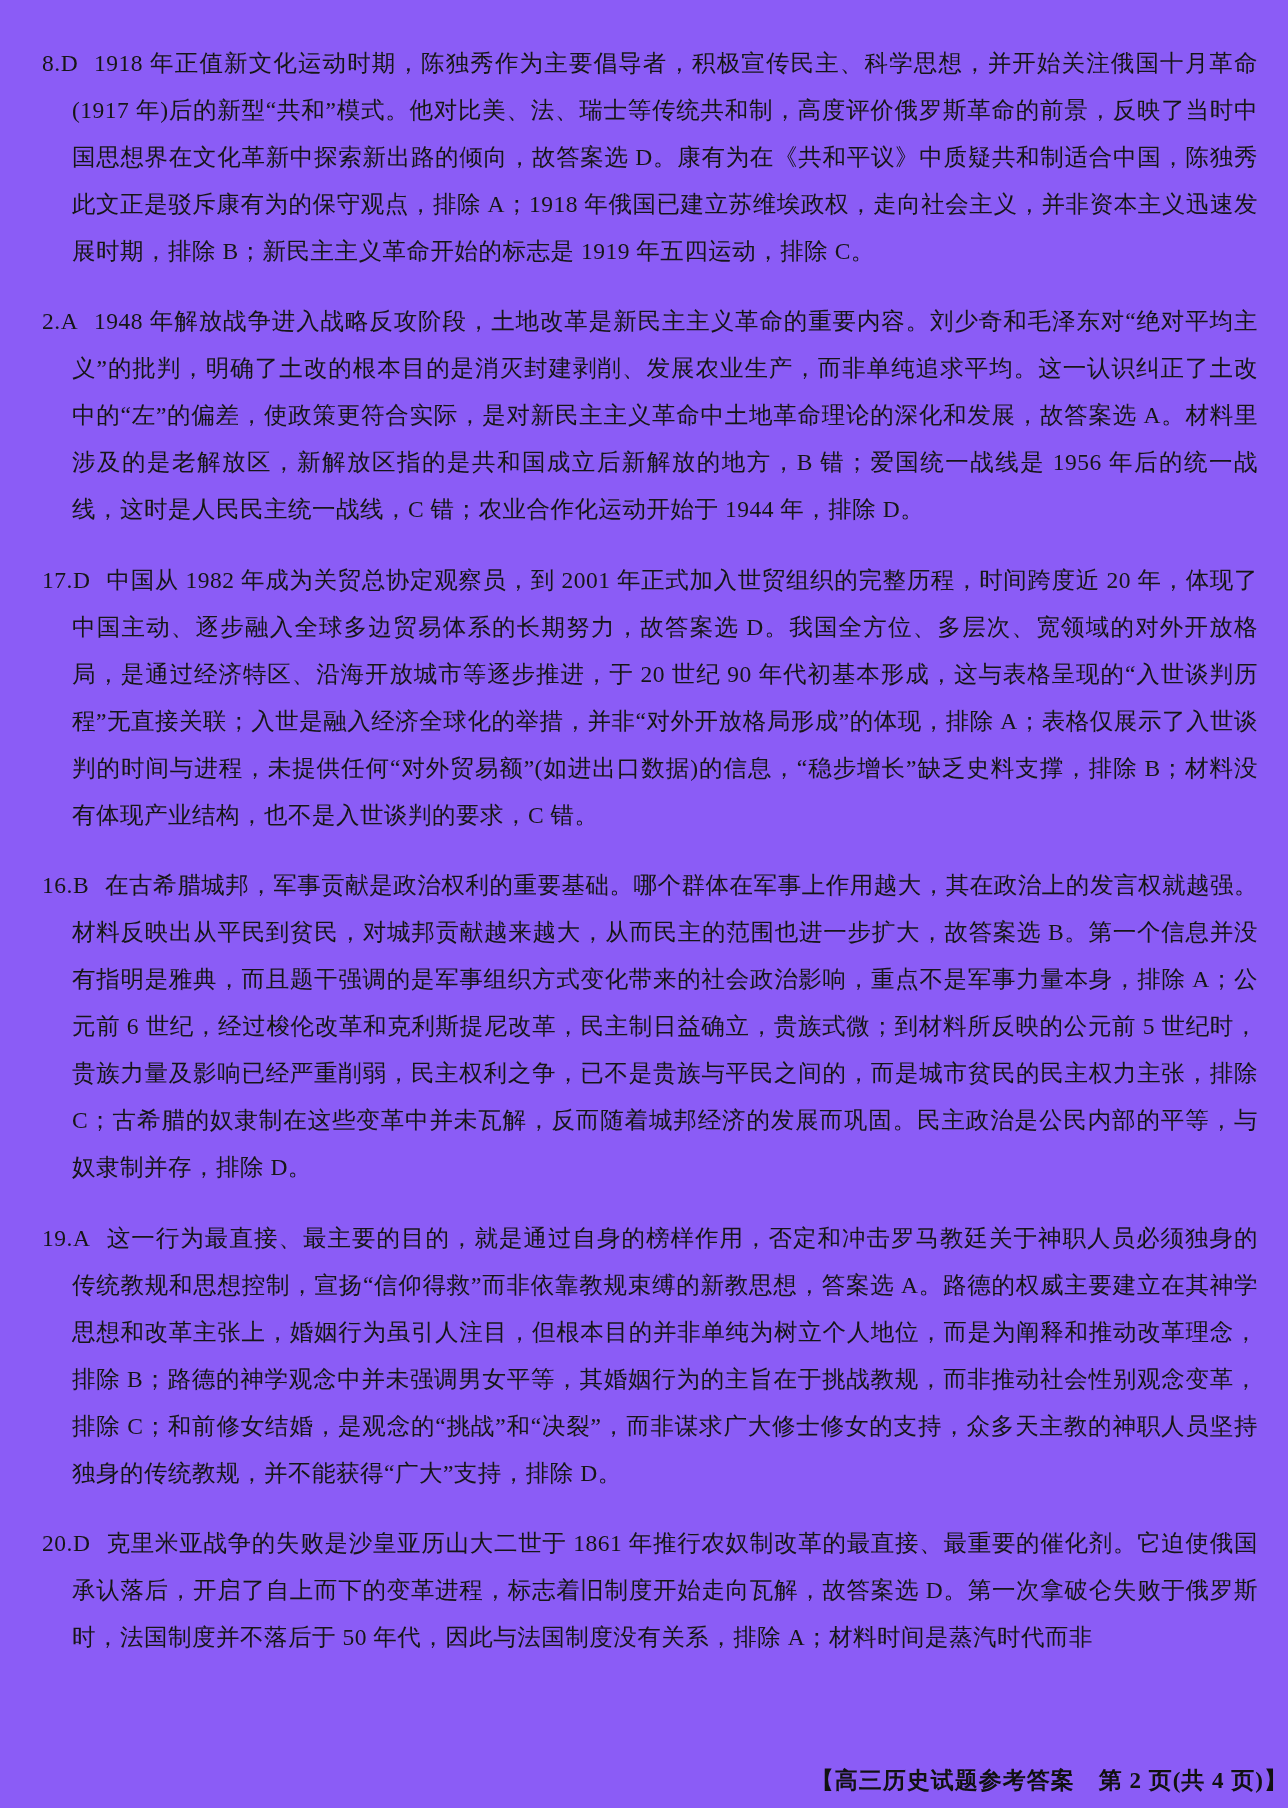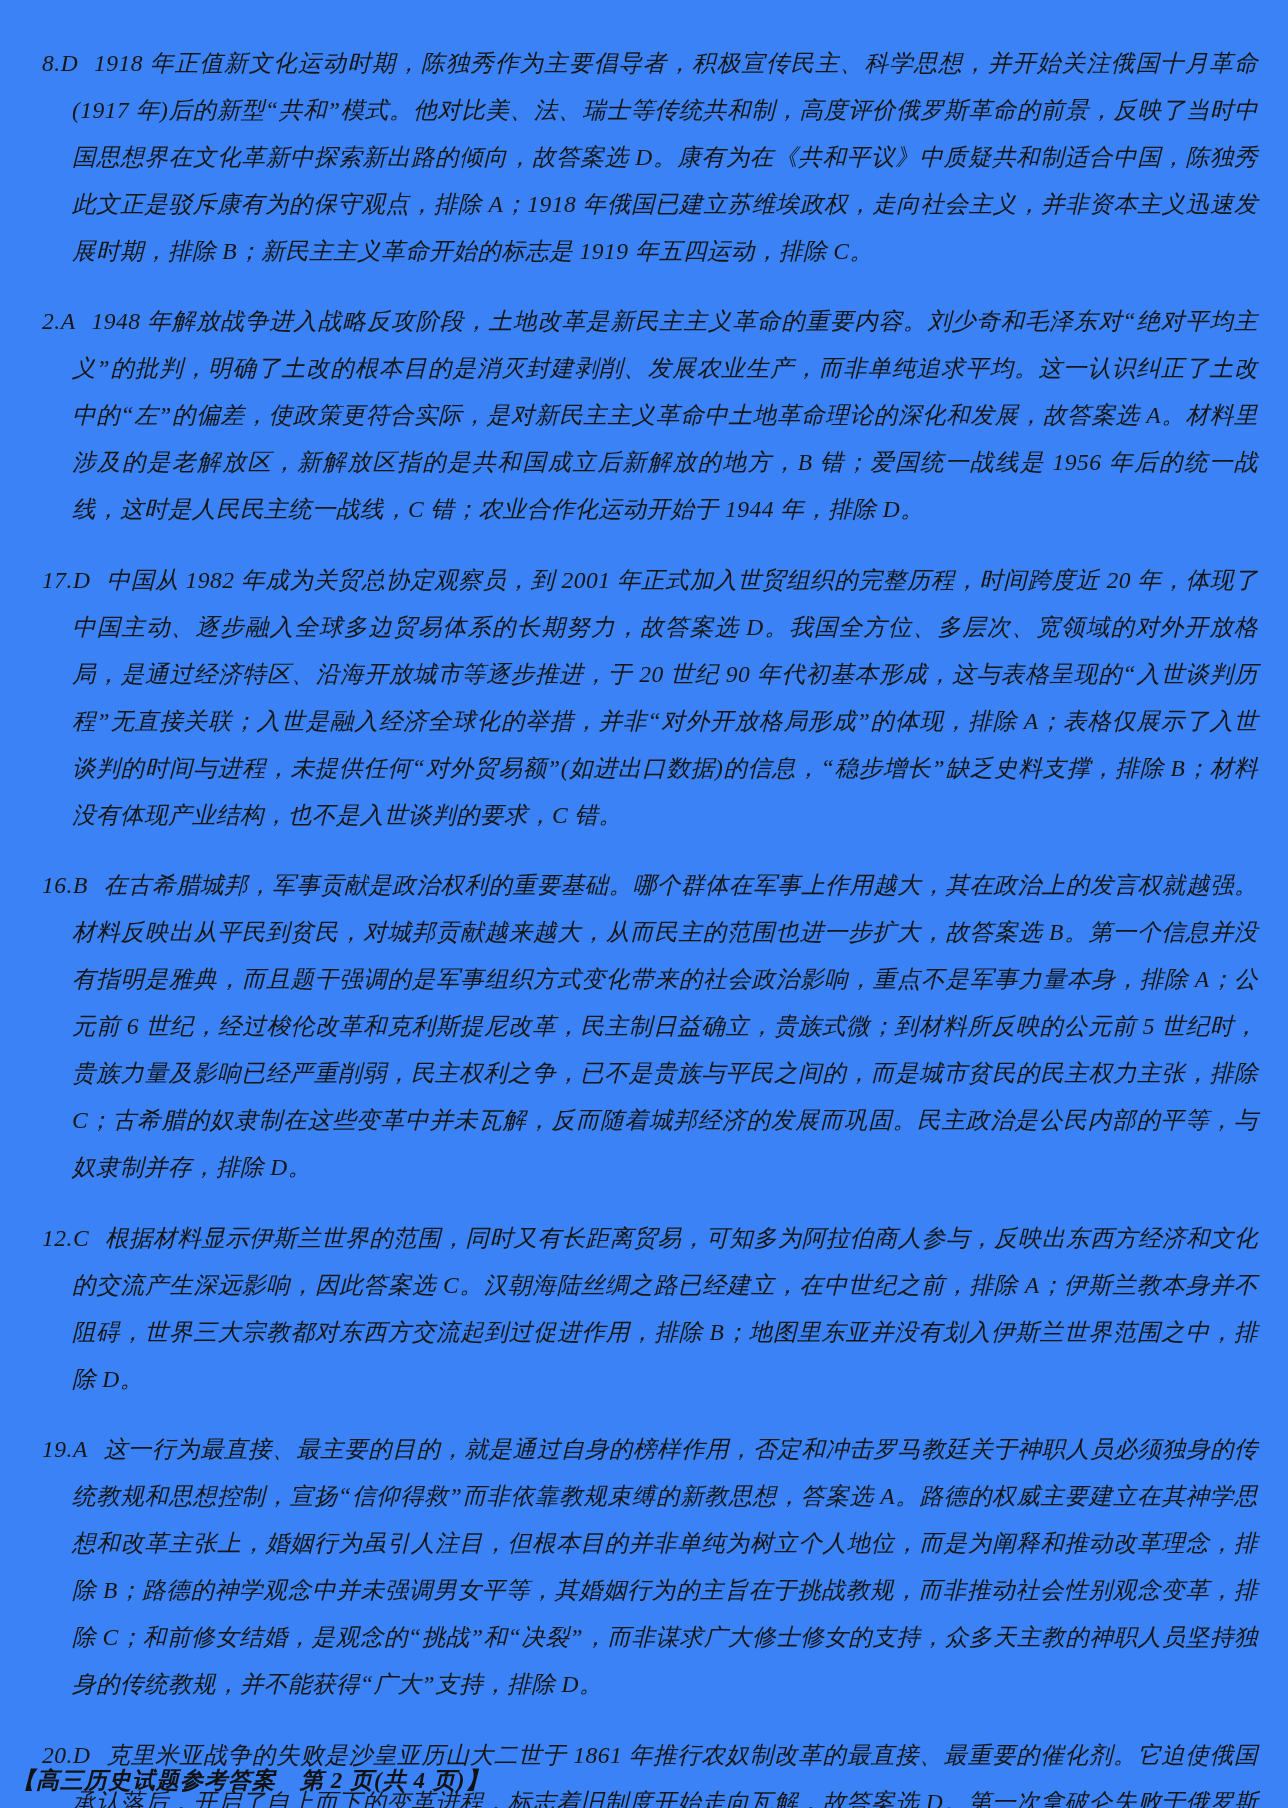--- a/index.html
+++ b/index.html
@@ -5,25 +5,24 @@
   html, body {
     margin: 0;
     padding: 0;
     background: #e8e8e6;
   }
   .page {
     position: relative;
     width: 1288px;
     height: 1808px;
     margin: 0 auto;
-    background: #3b82f6;
+    background: #8b5cf6;
     overflow: hidden;
     font-family: "Liberation Serif", "DejaVu Serif", serif;
     color: #161616;
-    font-style: italic;
   }
   .content {
     padding: 16px 30px 0 42px;
   }
   .answer-item {
     font-size: 23.5px;
     line-height: 47px;
     text-align: justify;
     padding-left: 30px;
     text-indent: -30px;
@@ -31,21 +30,21 @@
   }
   .answer-item .num {
     margin-right: 16px;
     white-space: nowrap;
   }
   .page-footer {
     position: absolute;
     left: 12px;
     right: 0;
     bottom: 12px;
-    text-align: left;
+    text-align: right;
     font-size: 23px;
     font-weight: bold;
     letter-spacing: 1px;
     color: #111;
   }
 </style>
 </head>
 <body>
 
 <div class="page">
@@ -60,23 +59,20 @@
     </p>
 
     <p class="answer-item">
       <span class="num">17.D</span><span class="txt">中国从 1982 年成为关贸总协定观察员，到 2001 年正式加入世贸组织的完整历程，时间跨度近 20 年，体现了中国主动、逐步融入全球多边贸易体系的长期努力，故答案选 D。我国全方位、多层次、宽领域的对外开放格局，是通过经济特区、沿海开放城市等逐步推进，于 20 世纪 90 年代初基本形成，这与表格呈现的“入世谈判历程”无直接关联；入世是融入经济全球化的举措，并非“对外开放格局形成”的体现，排除 A；表格仅展示了入世谈判的时间与进程，未提供任何“对外贸易额”(如进出口数据)的信息，“稳步增长”缺乏史料支撑，排除 B；材料没有体现产业结构，也不是入世谈判的要求，C 错。</span>
     </p>
 
     <p class="answer-item">
       <span class="num">16.B</span><span class="txt">在古希腊城邦，军事贡献是政治权利的重要基础。哪个群体在军事上作用越大，其在政治上的发言权就越强。材料反映出从平民到贫民，对城邦贡献越来越大，从而民主的范围也进一步扩大，故答案选 B。第一个信息并没有指明是雅典，而且题干强调的是军事组织方式变化带来的社会政治影响，重点不是军事力量本身，排除 A；公元前 6 世纪，经过梭伦改革和克利斯提尼改革，民主制日益确立，贵族式微；到材料所反映的公元前 5 世纪时，贵族力量及影响已经严重削弱，民主权利之争，已不是贵族与平民之间的，而是城市贫民的民主权力主张，排除 C；古希腊的奴隶制在这些变革中并未瓦解，反而随着城邦经济的发展而巩固。民主政治是公民内部的平等，与奴隶制并存，排除 D。</span>
     </p>
 
-    <p class="answer-item">
-      <span class="num">12.C</span><span class="txt">根据材料显示伊斯兰世界的范围，同时又有长距离贸易，可知多为阿拉伯商人参与，反映出东西方经济和文化的交流产生深远影响，因此答案选 C。汉朝海陆丝绸之路已经建立，在中世纪之前，排除 A；伊斯兰教本身并不阻碍，世界三大宗教都对东西方交流起到过促进作用，排除 B；地图里东亚并没有划入伊斯兰世界范围之中，排除 D。</span>
-    </p>
 
     <p class="answer-item">
       <span class="num">19.A</span><span class="txt">这一行为最直接、最主要的目的，就是通过自身的榜样作用，否定和冲击罗马教廷关于神职人员必须独身的传统教规和思想控制，宣扬“信仰得救”而非依靠教规束缚的新教思想，答案选 A。路德的权威主要建立在其神学思想和改革主张上，婚姻行为虽引人注目，但根本目的并非单纯为树立个人地位，而是为阐释和推动改革理念，排除 B；路德的神学观念中并未强调男女平等，其婚姻行为的主旨在于挑战教规，而非推动社会性别观念变革，排除 C；和前修女结婚，是观念的“挑战”和“决裂”，而非谋求广大修士修女的支持，众多天主教的神职人员坚持独身的传统教规，并不能获得“广大”支持，排除 D。</span>
     </p>
 
     <p class="answer-item">
       <span class="num">20.D</span><span class="txt">克里米亚战争的失败是沙皇亚历山大二世于 1861 年推行农奴制改革的最直接、最重要的催化剂。它迫使俄国承认落后，开启了自上而下的变革进程，标志着旧制度开始走向瓦解，故答案选 D。第一次拿破仑失败于俄罗斯时，法国制度并不落后于 50 年代，因此与法国制度没有关系，排除 A；材料时间是蒸汽时代而非</span>
     </p>
 
   </div>

